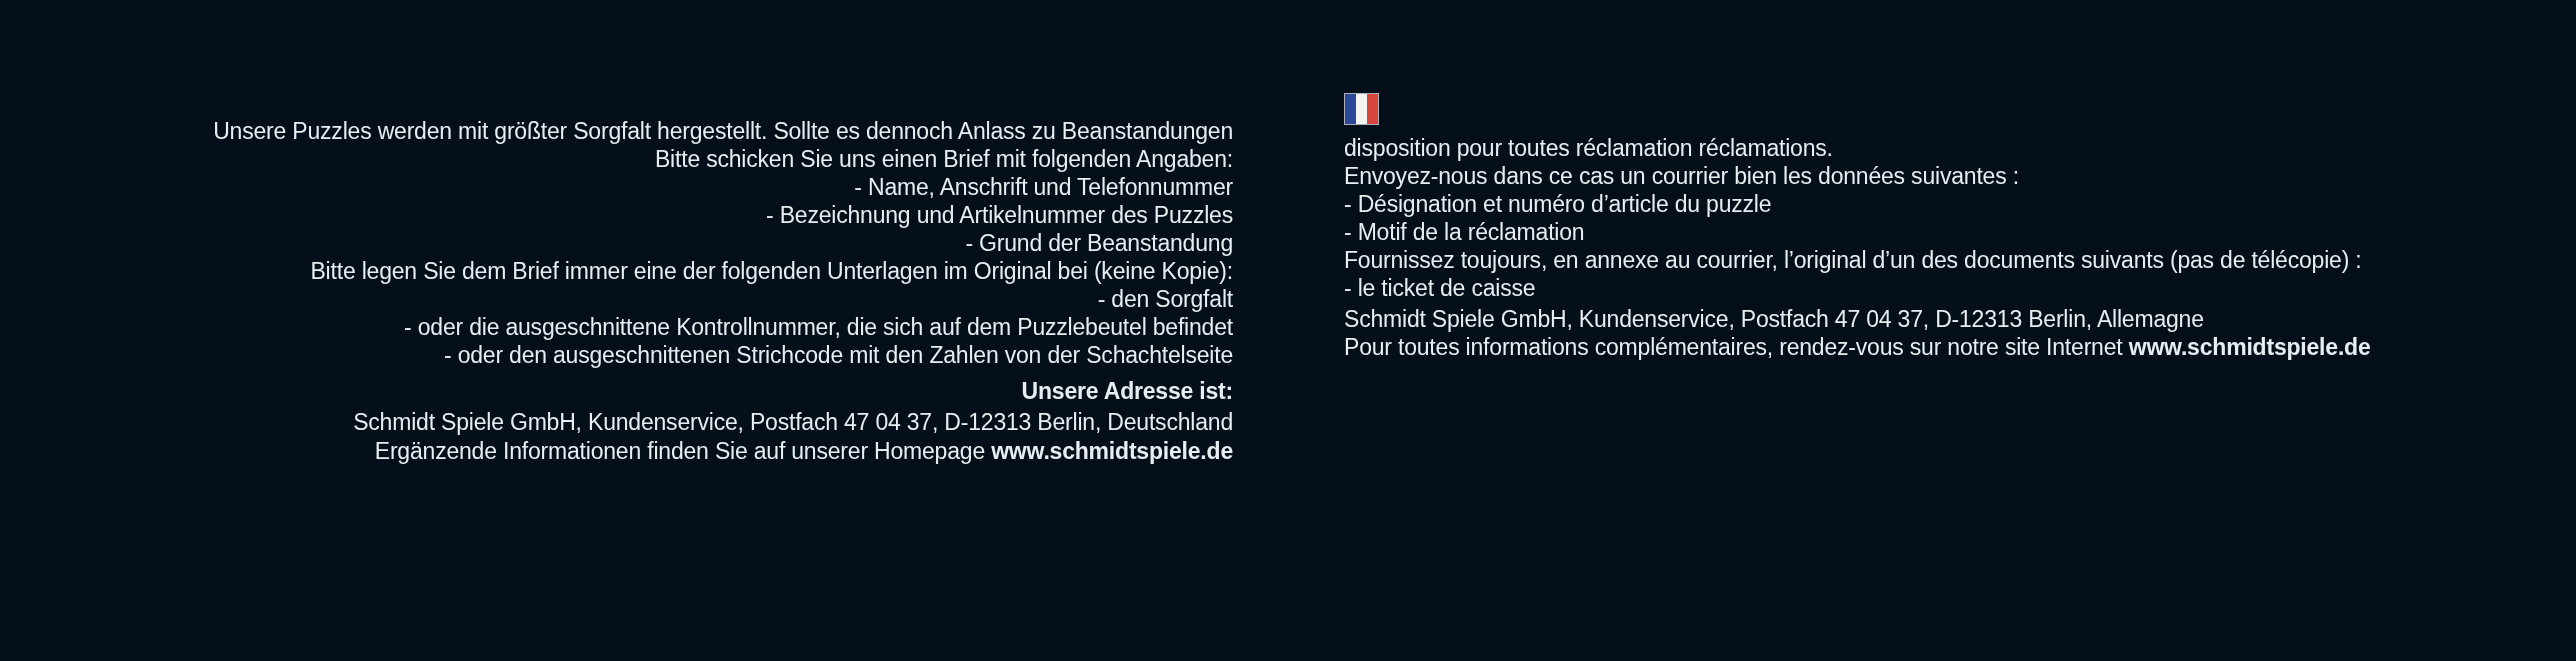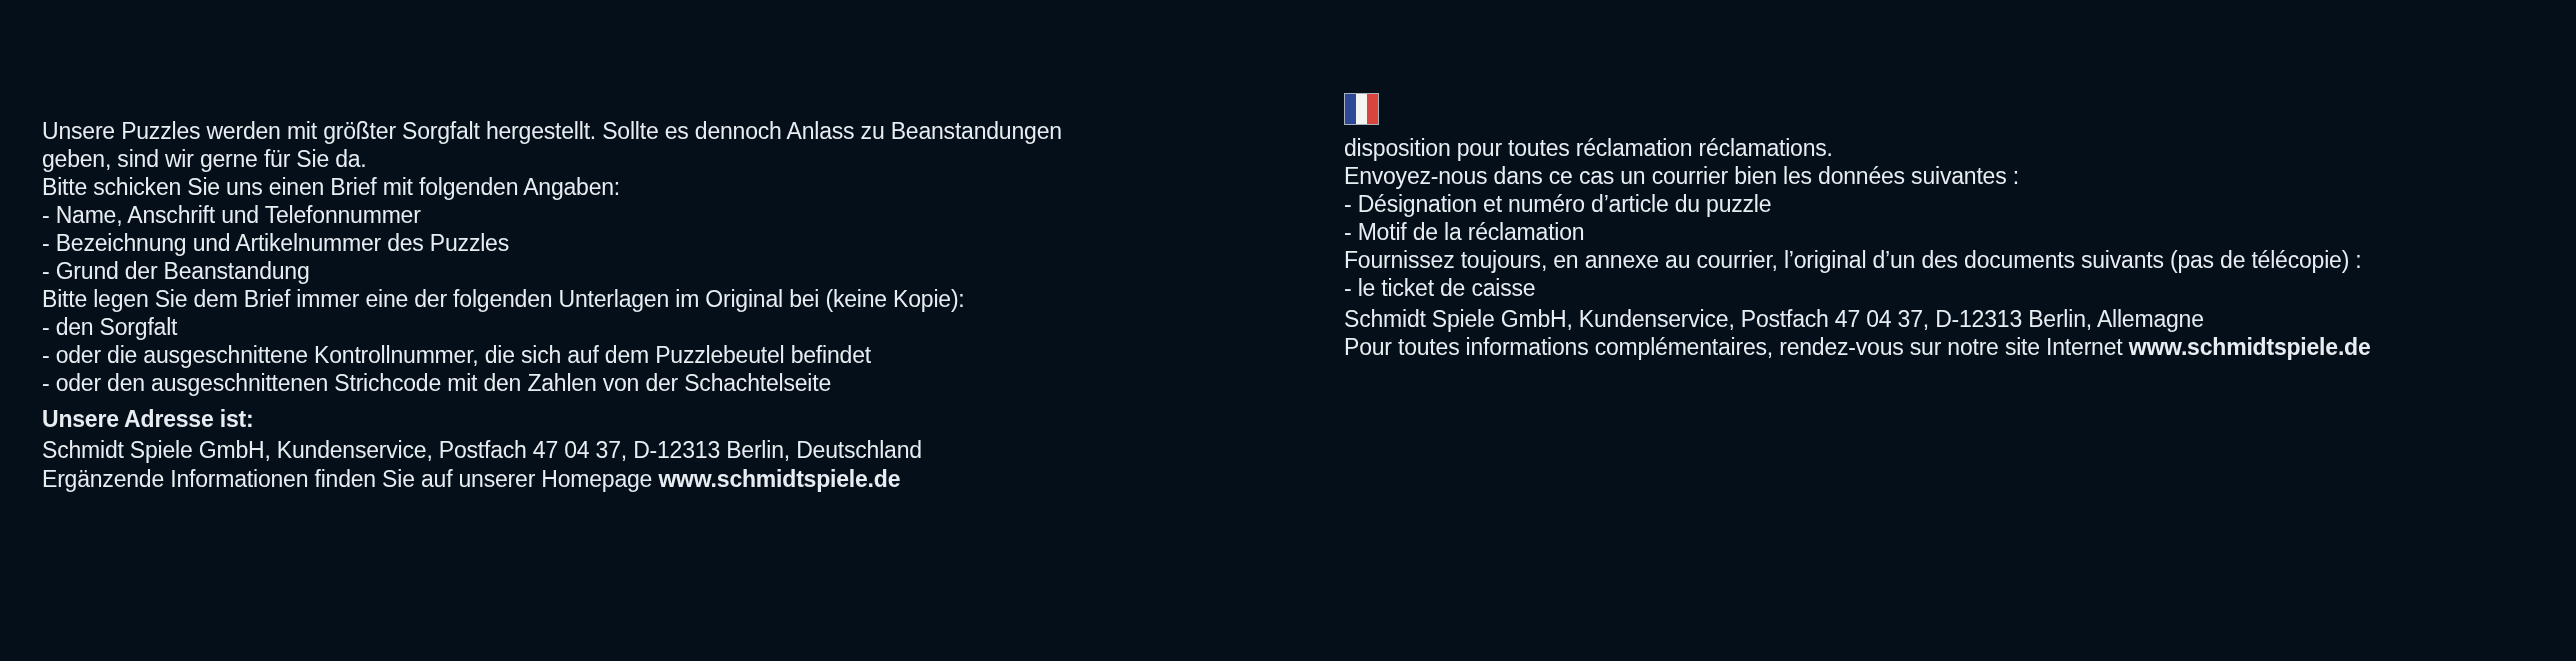--- a/index.html
+++ b/index.html
@@ -17,21 +17,21 @@
   }
   .leaflet {
     position: absolute;
     inset: 0;
   }
   .col {
     position: absolute;
     top: 93px;
     width: 1207px;
   }
-  .col-de { left: 42px; }
+  .col-de { left: 26px; text-align: right; }
   .col-fr { left: 1344px; }
 
   
   .flag {
     display: block;
     margin-bottom: 9px;
   }
   .flag-de { width: 40px; }
   .flag-de .stripe {
     width: 36px;
@@ -77,21 +77,20 @@
 
   <section class="col col-de">
     <span class="flag flag-de">
       <span class="stripe s-black"></span>
       <span class="stripe s-red"></span>
       <span class="stripe s-gold"></span>
       <span class="s-base"></span>
     </span>
     <div class="lines">
       <div class="line">Unsere Puzzles werden mit größter Sorgfalt hergestellt. Sollte es dennoch Anlass zu Beanstandungen</div>
-      <div class="line">geben, sind wir gerne für Sie da.</div>
       <div class="line">Bitte schicken Sie uns einen Brief mit folgenden Angaben:</div>
       <div class="line">- Name, Anschrift und Telefonnummer</div>
       <div class="line">- Bezeichnung und Artikelnummer des Puzzles</div>
       <div class="line">- Grund der Beanstandung</div>
       <div class="line">Bitte legen Sie dem Brief immer eine der folgenden Unterlagen im Original bei (keine Kopie):</div>
       <div class="line">- den Sorgfalt</div>
       <div class="line">- oder die ausgeschnittene Kontrollnummer, die sich auf dem Puzzlebeutel befindet</div>
       <div class="line">- oder den ausgeschnittenen Strichcode mit den Zahlen von der Schachtelseite</div>
       <div class="line bold address-heading">Unsere Adresse ist:</div>
       <div class="line address-line">Schmidt Spiele GmbH, Kundenservice, Postfach 47 04 37, D-12313 Berlin, Deutschland</div>

